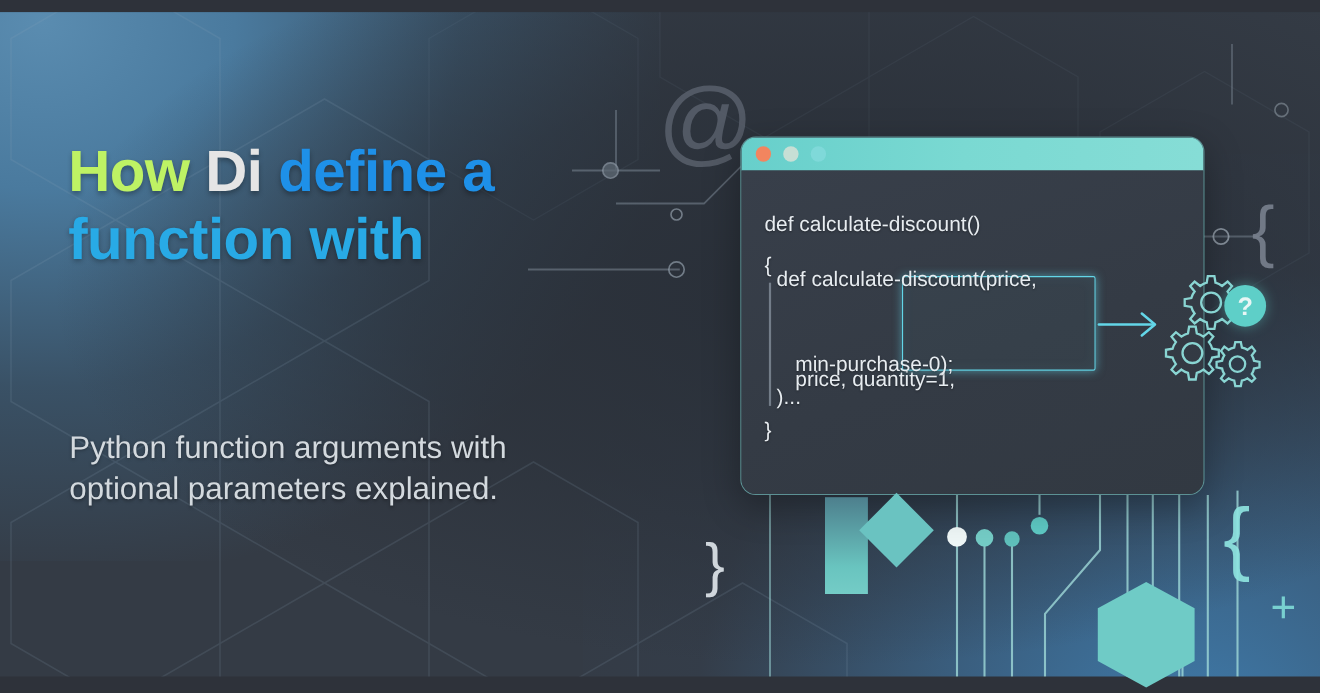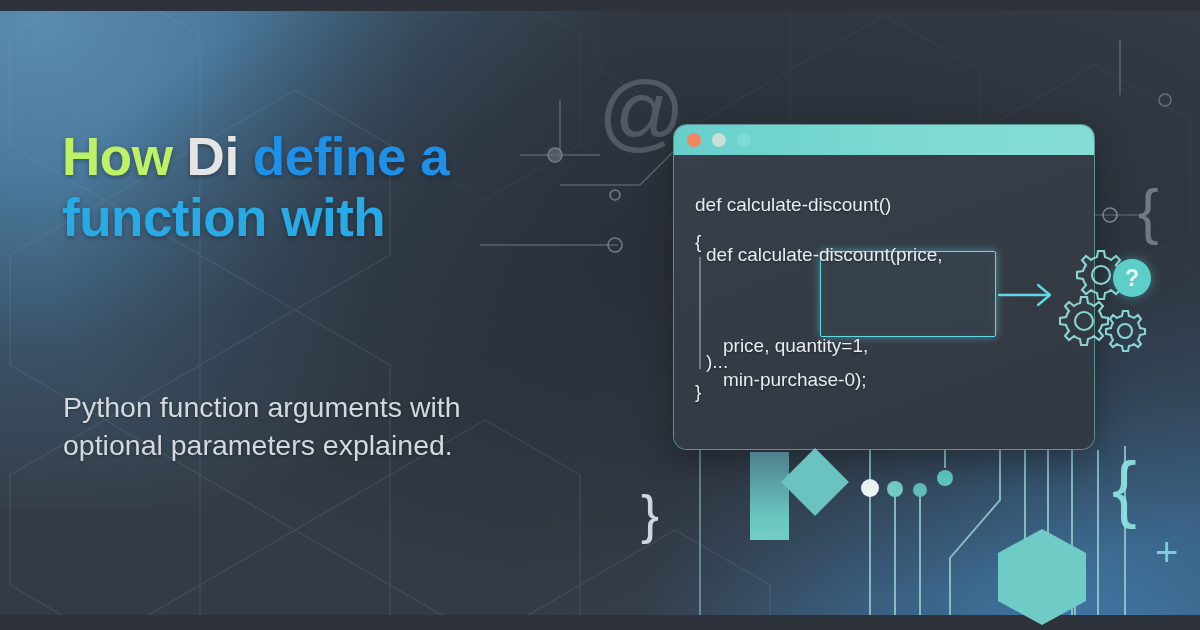--- a/index.html
+++ b/index.html
@@ -85,21 +85,21 @@
   }
   .code-line{
     font-family:"Liberation Sans",sans-serif;
     font-size:19px;color:#e7ecf0;line-height:1.0;white-space:pre;
     text-shadow:0 1px 2px rgba(0,0,0,.4);
   }
   .cl-sig{position:absolute;left:21px;top:4px;margin-top:36px;}
   .cl-open{position:absolute;left:21px;top:77px;}
   .cl-body1{position:absolute;left:32px;top:90px;}
   .cl-body2{position:absolute;left:49px;top:137px;margin-top:44px;}
-  .cl-body3{position:absolute;left:49px;top:167px;margin-top:48px;}
+  .cl-body3{position:absolute;left:49px;top:167px;}
   .cl-close1{position:absolute;left:32px;top:197px;}
   .cl-close2{position:absolute;left:21px;top:227px;}
   .indent-bar{
     position:absolute;left:25px;top:102px;width:1.5px;height:112px;
     background:rgba(190,205,218,.45);
   }
   .hl-box{
     position:absolute;left:146px;top:96px;width:176px;height:86px;
     border:1.7px solid #63d6e8;border-radius:2px;
     box-shadow:0 0 9px rgba(99,214,232,.55), inset 0 0 12px rgba(99,214,232,.07);

